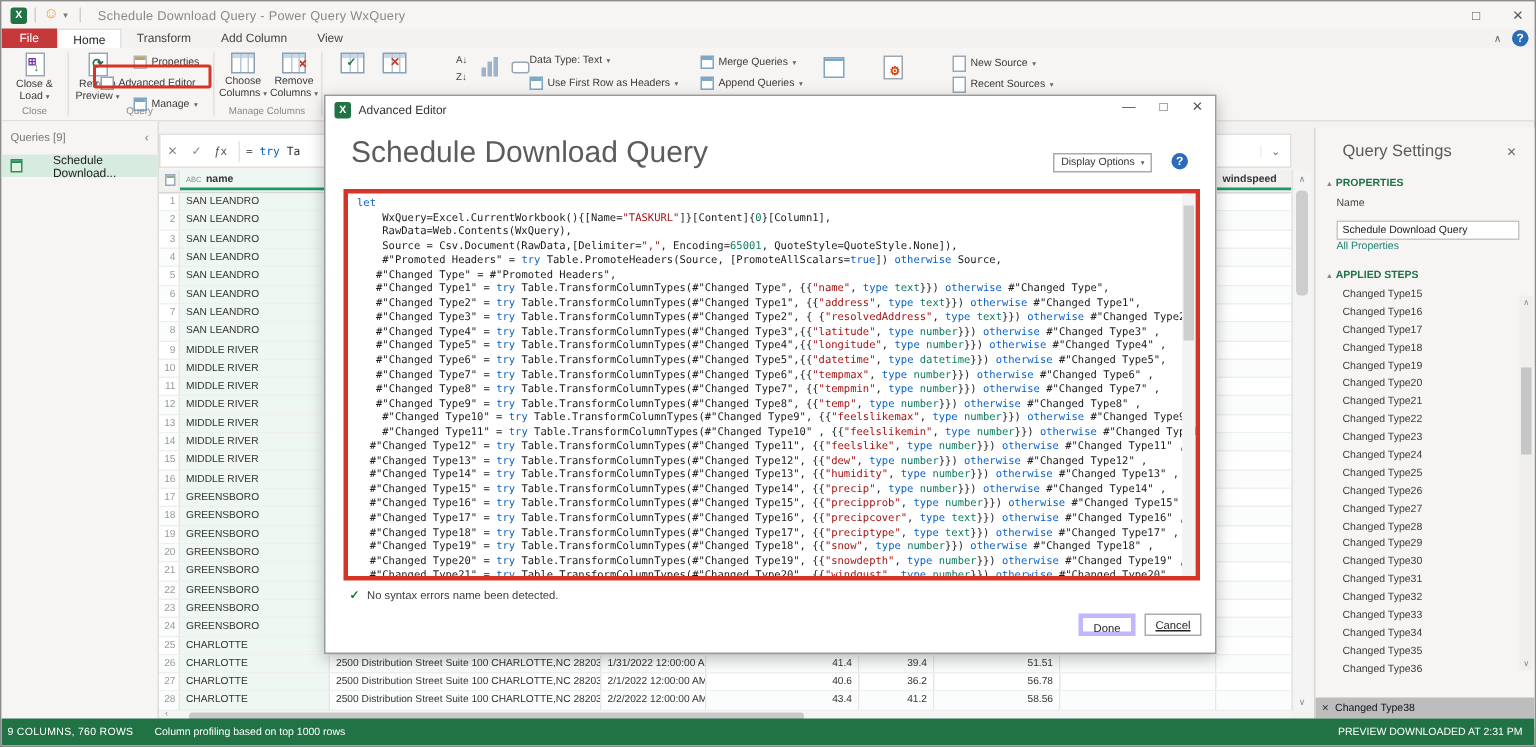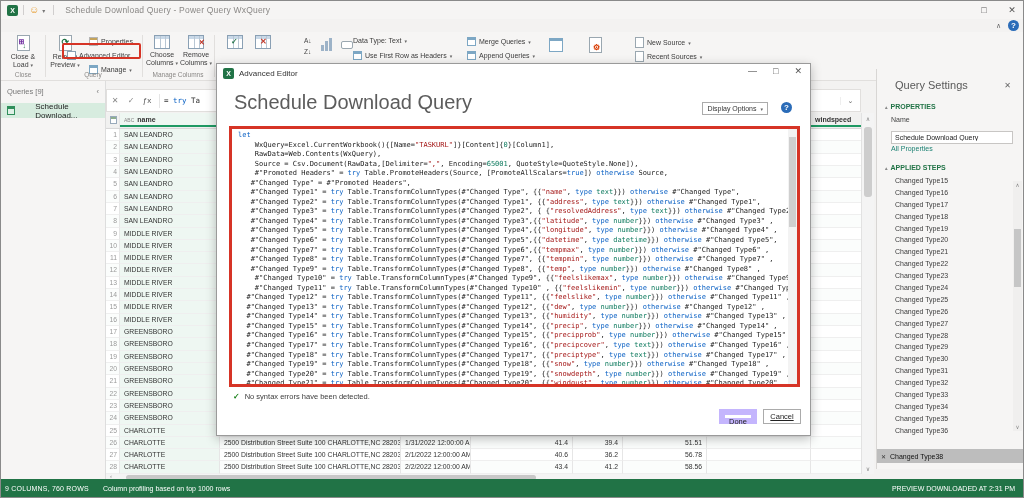--- a/index.html
+++ b/index.html
@@ -83,21 +83,21 @@
   
   .vscroll { position:absolute; left:860px; top:112px; width:13px; height:361px; background:#f4f4f4; border-left:1px solid #e2e2e2; font-size:6px; color:#888; text-align:center; }
   .vthumb { position:absolute; left:2px; right:2px; top:14px; height:70px; background:#cdcdcd; border-radius:3px; }
   .varrow-t { position:absolute; top:2px; left:0; right:0; }
   .varrow-b { position:absolute; bottom:2px; left:0; right:0; }
   .hscroll { position:absolute; left:105px; top:473px; width:755px; height:7px; background:#f4f4f4; }
   .hthumb { position:absolute; left:20px; width:410px; top:1px; height:5px; background:#c8c8c8; border-radius:3px; }
   .harrow { position:absolute; left:4px; top:-1px; font-size:6px; color:#888; }
 
   
-  .panel { position:absolute; left:875px; top:68px; width:149px; height:400px; background:#f6f5f4; border-left:1px solid #d8d6d4; }
+  .panel { position:absolute; left:875px; top:84px; width:149px; height:400px; background:#f6f5f4; border-left:1px solid #d8d6d4; }
   .panel-title { font-size:11px; color:#595959; font-weight:300; padding:10px 0 0 18px; }
   .panel-close { position:absolute; right:14px; top:12px; font-size:8px; color:#666; }
   .sec-hd { display:flex; align-items:center; gap:3px; font-size:7px; font-weight:bold; color:#217346; padding-left:8px; margin-top:12px; }
   .sec-tri { font-size:5px; color:#888; }
   .lbl { font-size:7px; color:#444; padding-left:18px; margin-top:6px; }
   .name-input { position:absolute; left:14px; width:122px; height:13px; border:1px solid #c8c6c4; background:#fff; font-size:7px; color:#222; padding:0 3px; font-family:"Liberation Sans",sans-serif; }
   .link { font-size:7px; color:#1d8274; padding-left:14px; margin-top:22px; display:block; }
   .steps { position:absolute; left:4px; right:14px; top:112px; height:262px; overflow:hidden; }
   .step { height:11.9px; line-height:11.9px; font-size:7px; color:#3c3c3c; padding-left:14px; white-space:nowrap; }
   .steps-scroll { position:absolute; right:3px; top:112px; width:9px; height:250px; background:#f0efee; font-size:5.5px; color:#888; text-align:center; }
@@ -125,21 +125,21 @@
   .code { position:absolute; left:6px; top:2px; right:12px; font-family:"DejaVu Sans Mono", monospace; font-size:7px; line-height:9.55px; white-space:pre; color:#1b1b1b; }
   .c-kw { color:#0b61c4; }
   .c-str { color:#a31515; }
   .c-type { color:#0f7b5f; }
   .c-num2 { color:#0f7b5f; }
   .code-scroll { position:absolute; right:0; top:0; bottom:0; width:9px; background:#f3f3f3; }
   .code-thumb { position:absolute; left:1px; right:1px; top:8px; height:90px; background:#cfcfcf; }
   .syntax-row { position:absolute; left:16px; top:328px; display:flex; gap:5px; align-items:center; font-size:7.5px; color:#3b3b3b; }
   .syntax-check { color:#107c10; font-size:8px; font-weight:bold; }
   .dlg-btn { position:absolute; top:345px; width:38px; height:15px; font-size:7.5px; text-align:center; line-height:13px; background:#fff; color:#222; }
-  .btn-done { left:502px; border:6px solid #c4b5fd; }
+  .btn-done { left:502px; border:3px solid #c4b5fd; }
   .btn-cancel { left:546px; border:1px solid #ababab;text-decoration:underline; }
 
   
   .anno-advanced { position:absolute; left:61px; top:42px; width:79px; height:16px; border:2px solid #d63426; border-radius:2px; z-index:30; }
 </style>
 </head>
 <body>
 
 <div class="win">
 
@@ -149,20 +149,27 @@
     <span class="smiley">☺</span>
     <span class="tiny-caret">▾</span>
     <div class="tb-sep"></div>
     <span class="tb-title">Schedule Download Query - Power Query WxQuery</span>
     <div class="winbtns">
       <span class="winbtn">□</span>
       <span class="winbtn">✕</span>
     </div>
   </div>
 
+  <div class="tabrow">
+      <div class="tab file">File</div>
+      <div class="tab active">Home</div>
+      <div class="tab">Transform</div>
+      <div class="tab">Add Column</div>
+      <div class="tab">View</div>
+    </div>
   <div class="tabrow-right">
     <span class="ribbon-collapse">∧</span>
     <span class="help-circle">?</span>
   </div>
 
   <div class="ribbon">
 
     <div class="bigbtn" style="left:4px; width:36px;">
       <div class="ic doc" style="margin-bottom:2px;">
         <span class="ov" style="left:1px;top:2px;color:#7030a0;font-size:7px;">⊞</span>
@@ -711,21 +718,21 @@
     </div>
     <span class="help-circle dlg-help">?</span>
     <div class="codebox">
       <div class="code"><div><span class="c-kw">let</span></div><div><span>    WxQuery=Excel.CurrentWorkbook(){[Name=</span><span class="c-str">"TASKURL"</span><span>]}[Content]{</span><span class="c-num2">0</span><span>}[Column1],</span></div><div><span>    RawData=Web.Contents(WxQuery),</span></div><div><span>    Source = Csv.Document(RawData,[Delimiter=</span><span class="c-str">","</span><span>, Encoding=</span><span class="c-num2">65001</span><span>, QuoteStyle=QuoteStyle.None]),</span></div><div><span>    </span><span>#"Promoted Headers"</span><span> = </span><span class="c-kw">try</span><span> Table.PromoteHeaders(Source, [PromoteAllScalars=</span><span class="c-kw">true</span><span>]) </span><span class="c-kw">otherwise</span><span> Source,</span></div><div><span>   </span><span>#"Changed Type"</span><span> = </span><span>#"Promoted Headers"</span><span>,</span></div><div><span>   </span><span>#"Changed Type1"</span><span> = </span><span class="c-kw">try</span><span> Table.TransformColumnTypes(</span><span>#"Changed Type"</span><span>, {{</span><span class="c-str">"name"</span><span>, </span><span class="c-kw">type</span><span> </span><span class="c-type">text</span><span>}}) </span><span class="c-kw">otherwise</span><span> </span><span>#"Changed Type"</span><span>,</span></div><div><span>   </span><span>#"Changed Type2"</span><span> = </span><span class="c-kw">try</span><span> Table.TransformColumnTypes(</span><span>#"Changed Type1"</span><span>, {{</span><span class="c-str">"address"</span><span>, </span><span class="c-kw">type</span><span> </span><span class="c-type">text</span><span>}}) </span><span class="c-kw">otherwise</span><span> </span><span>#"Changed Type1"</span><span>,</span></div><div><span>   </span><span>#"Changed Type3"</span><span> = </span><span class="c-kw">try</span><span> Table.TransformColumnTypes(</span><span>#"Changed Type2"</span><span>, { {</span><span class="c-str">"resolvedAddress"</span><span>, </span><span class="c-kw">type</span><span> </span><span class="c-type">text</span><span>}}) </span><span class="c-kw">otherwise</span><span> </span><span>#"Changed Type2"</span><span> ,</span></div><div><span>   </span><span>#"Changed Type4"</span><span> = </span><span class="c-kw">try</span><span> Table.TransformColumnTypes(</span><span>#"Changed Type3"</span><span>,{{</span><span class="c-str">"latitude"</span><span>, </span><span class="c-kw">type</span><span> </span><span class="c-type">number</span><span>}}) </span><span class="c-kw">otherwise</span><span> </span><span>#"Changed Type3"</span><span> ,</span></div><div><span>   </span><span>#"Changed Type5"</span><span> = </span><span class="c-kw">try</span><span> Table.TransformColumnTypes(</span><span>#"Changed Type4"</span><span>,{{</span><span class="c-str">"longitude"</span><span>, </span><span class="c-kw">type</span><span> </span><span class="c-type">number</span><span>}}) </span><span class="c-kw">otherwise</span><span> </span><span>#"Changed Type4"</span><span> ,</span></div><div><span>   </span><span>#"Changed Type6"</span><span> = </span><span class="c-kw">try</span><span> Table.TransformColumnTypes(</span><span>#"Changed Type5"</span><span>,{{</span><span class="c-str">"datetime"</span><span>, </span><span class="c-kw">type</span><span> </span><span class="c-type">datetime</span><span>}}) </span><span class="c-kw">otherwise</span><span> </span><span>#"Changed Type5"</span><span>,</span></div><div><span>   </span><span>#"Changed Type7"</span><span> = </span><span class="c-kw">try</span><span> Table.TransformColumnTypes(</span><span>#"Changed Type6"</span><span>,{{</span><span class="c-str">"tempmax"</span><span>, </span><span class="c-kw">type</span><span> </span><span class="c-type">number</span><span>}}) </span><span class="c-kw">otherwise</span><span> </span><span>#"Changed Type6"</span><span> ,</span></div><div><span>   </span><span>#"Changed Type8"</span><span> = </span><span class="c-kw">try</span><span> Table.TransformColumnTypes(</span><span>#"Changed Type7"</span><span>, {{</span><span class="c-str">"tempmin"</span><span>, </span><span class="c-kw">type</span><span> </span><span class="c-type">number</span><span>}}) </span><span class="c-kw">otherwise</span><span> </span><span>#"Changed Type7"</span><span> ,</span></div><div><span>   </span><span>#"Changed Type9"</span><span> = </span><span class="c-kw">try</span><span> Table.TransformColumnTypes(</span><span>#"Changed Type8"</span><span>, {{</span><span class="c-str">"temp"</span><span>, </span><span class="c-kw">type</span><span> </span><span class="c-type">number</span><span>}}) </span><span class="c-kw">otherwise</span><span> </span><span>#"Changed Type8"</span><span> ,</span></div><div><span>    </span><span>#"Changed Type10"</span><span> = </span><span class="c-kw">try</span><span> Table.TransformColumnTypes(</span><span>#"Changed Type9"</span><span>, {{</span><span class="c-str">"feelslikemax"</span><span>, </span><span class="c-kw">type</span><span> </span><span class="c-type">number</span><span>}}) </span><span class="c-kw">otherwise</span><span> </span><span>#"Changed Type9"</span><span> ,</span></div><div><span>    </span><span>#"Changed Type11"</span><span> = </span><span class="c-kw">try</span><span> Table.TransformColumnTypes(</span><span>#"Changed Type10"</span><span> , {{</span><span class="c-str">"feelslikemin"</span><span>, </span><span class="c-kw">type</span><span> </span><span class="c-type">number</span><span>}}) </span><span class="c-kw">otherwise</span><span> </span><span>#"Changed Type10"</span></div><div><span>  </span><span>#"Changed Type12"</span><span> = </span><span class="c-kw">try</span><span> Table.TransformColumnTypes(</span><span>#"Changed Type11"</span><span>, {{</span><span class="c-str">"feelslike"</span><span>, </span><span class="c-kw">type</span><span> </span><span class="c-type">number</span><span>}}) </span><span class="c-kw">otherwise</span><span> </span><span>#"Changed Type11"</span><span> ,</span></div><div><span>  </span><span>#"Changed Type13"</span><span> = </span><span class="c-kw">try</span><span> Table.TransformColumnTypes(</span><span>#"Changed Type12"</span><span>, {{</span><span class="c-str">"dew"</span><span>, </span><span class="c-kw">type</span><span> </span><span class="c-type">number</span><span>}}) </span><span class="c-kw">otherwise</span><span> </span><span>#"Changed Type12"</span><span> ,</span></div><div><span>  </span><span>#"Changed Type14"</span><span> = </span><span class="c-kw">try</span><span> Table.TransformColumnTypes(</span><span>#"Changed Type13"</span><span>, {{</span><span class="c-str">"humidity"</span><span>, </span><span class="c-kw">type</span><span> </span><span class="c-type">number</span><span>}}) </span><span class="c-kw">otherwise</span><span> </span><span>#"Changed Type13"</span><span> ,</span></div><div><span>  </span><span>#"Changed Type15"</span><span> = </span><span class="c-kw">try</span><span> Table.TransformColumnTypes(</span><span>#"Changed Type14"</span><span>, {{</span><span class="c-str">"precip"</span><span>, </span><span class="c-kw">type</span><span> </span><span class="c-type">number</span><span>}}) </span><span class="c-kw">otherwise</span><span> </span><span>#"Changed Type14"</span><span> ,</span></div><div><span>  </span><span>#"Changed Type16"</span><span> = </span><span class="c-kw">try</span><span> Table.TransformColumnTypes(</span><span>#"Changed Type15"</span><span>, {{</span><span class="c-str">"precipprob"</span><span>, </span><span class="c-kw">type</span><span> </span><span class="c-type">number</span><span>}}) </span><span class="c-kw">otherwise</span><span> </span><span>#"Changed Type15"</span><span> ,</span></div><div><span>  </span><span>#"Changed Type17"</span><span> = </span><span class="c-kw">try</span><span> Table.TransformColumnTypes(</span><span>#"Changed Type16"</span><span>, {{</span><span class="c-str">"precipcover"</span><span>, </span><span class="c-kw">type</span><span> </span><span class="c-type">text</span><span>}}) </span><span class="c-kw">otherwise</span><span> </span><span>#"Changed Type16"</span><span> ,</span></div><div><span>  </span><span>#"Changed Type18"</span><span> = </span><span class="c-kw">try</span><span> Table.TransformColumnTypes(</span><span>#"Changed Type17"</span><span>, {{</span><span class="c-str">"preciptype"</span><span>, </span><span class="c-kw">type</span><span> </span><span class="c-type">text</span><span>}}) </span><span class="c-kw">otherwise</span><span> </span><span>#"Changed Type17"</span><span> ,</span></div><div><span>  </span><span>#"Changed Type19"</span><span> = </span><span class="c-kw">try</span><span> Table.TransformColumnTypes(</span><span>#"Changed Type18"</span><span>, {{</span><span class="c-str">"snow"</span><span>, </span><span class="c-kw">type</span><span> </span><span class="c-type">number</span><span>}}) </span><span class="c-kw">otherwise</span><span> </span><span>#"Changed Type18"</span><span> ,</span></div><div><span>  </span><span>#"Changed Type20"</span><span> = </span><span class="c-kw">try</span><span> Table.TransformColumnTypes(</span><span>#"Changed Type19"</span><span>, {{</span><span class="c-str">"snowdepth"</span><span>, </span><span class="c-kw">type</span><span> </span><span class="c-type">number</span><span>}}) </span><span class="c-kw">otherwise</span><span> </span><span>#"Changed Type19"</span><span> ,</span></div><div><span>  </span><span>#"Changed Type21"</span><span> = </span><span class="c-kw">try</span><span> Table.TransformColumnTypes(</span><span>#"Changed Type20"</span><span>, {{</span><span class="c-str">"windgust"</span><span>, </span><span class="c-kw">type</span><span> </span><span class="c-type">number</span><span>}}) </span><span class="c-kw">otherwise</span><span> </span><span>#"Changed Type20"</span><span> ,</span></div></div>
       <div class="code-scroll">
         <div class="code-thumb"></div>
       </div>
     </div>
     <div class="syntax-row">
       <span class="syntax-check">✓</span>
-      <span>No syntax errors have been detected.</span>
+      <span>No syntax errors name been detected.</span>
     </div>
     <div class="dlg-btn btn-done">Done</div>
     <div class="dlg-btn btn-cancel">Cancel</div>
   </div>
 
   <div class="anno-advanced"></div>
 
 </div>
 
 </body></html>

